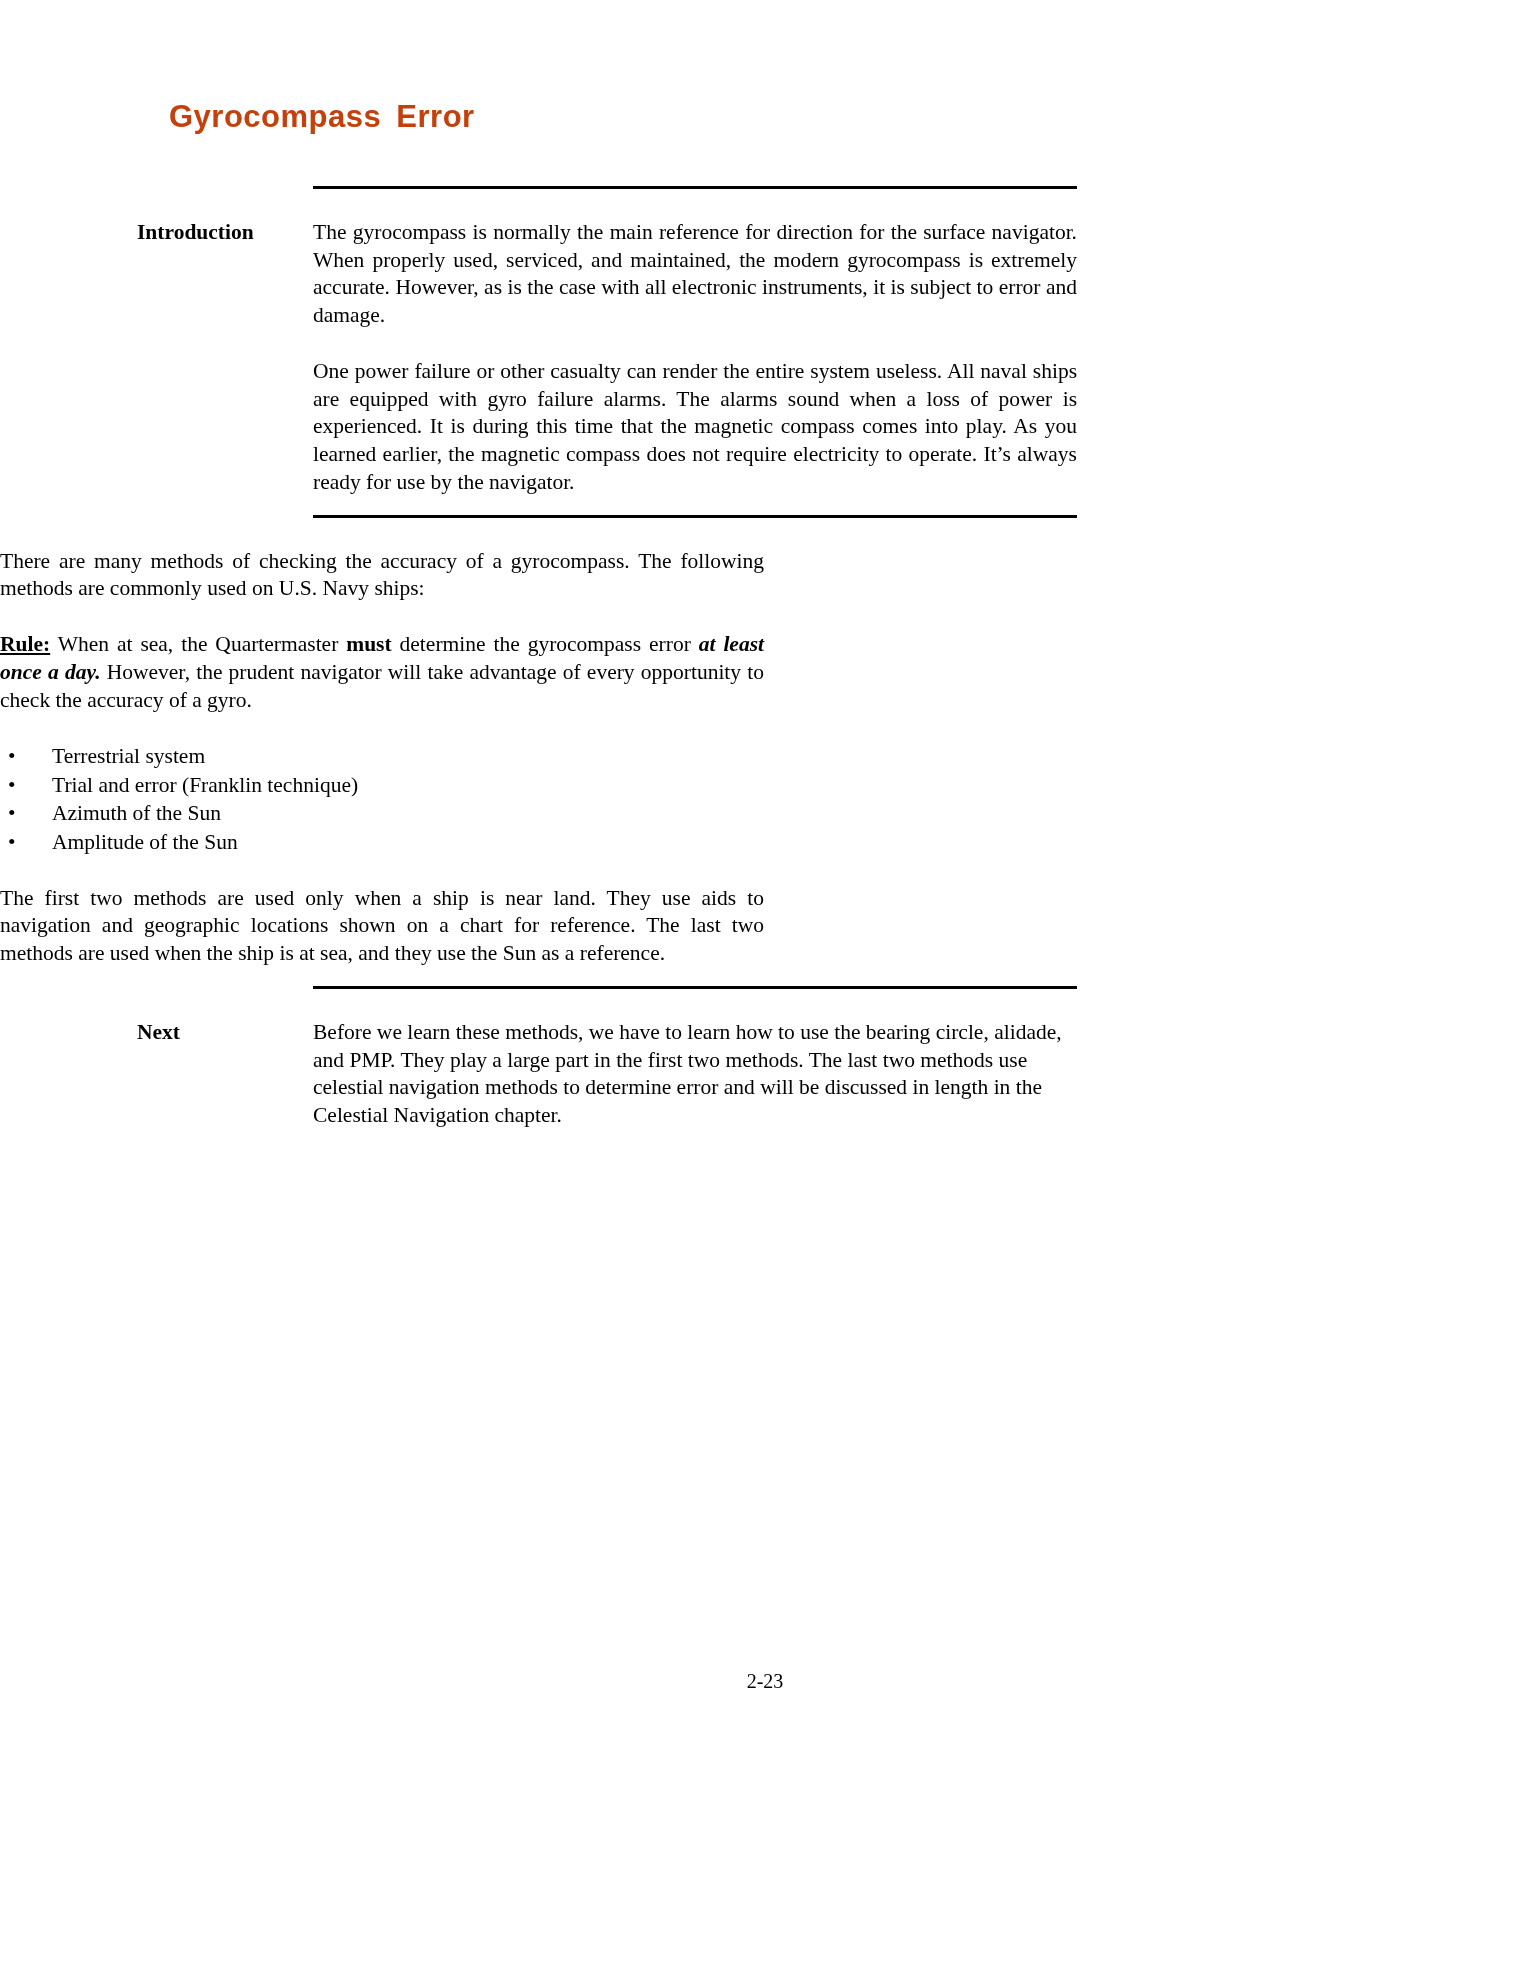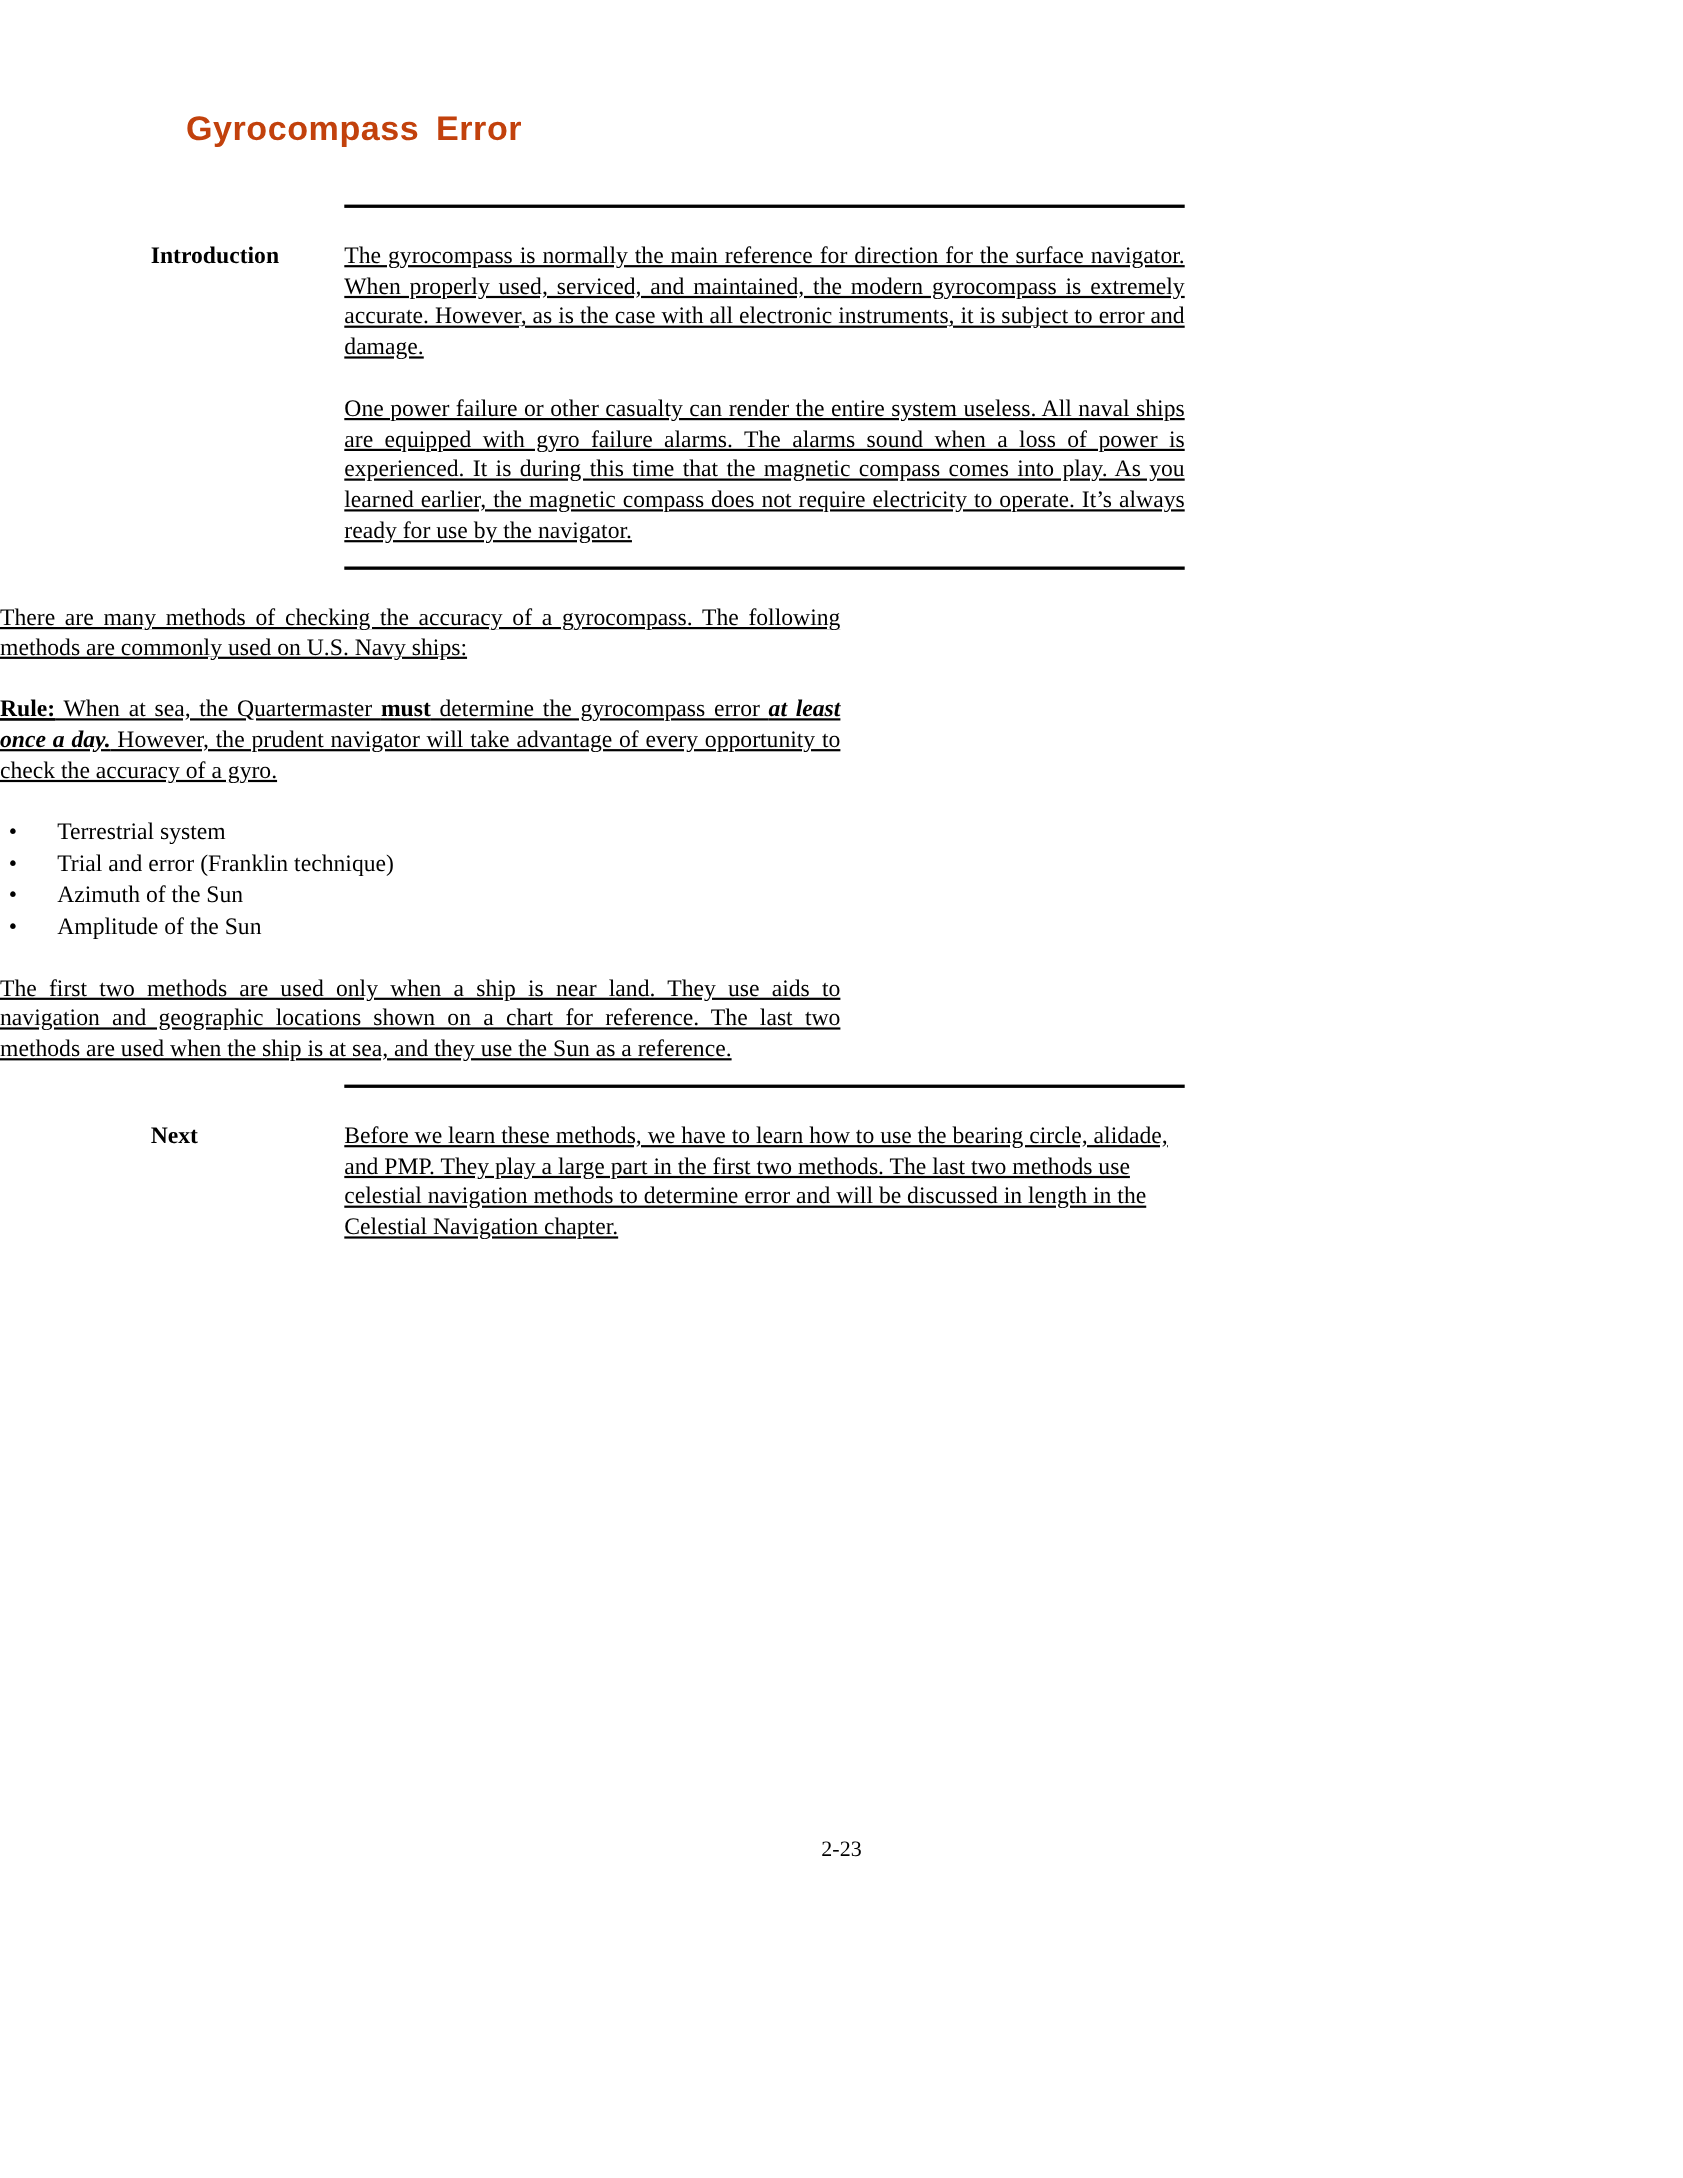--- a/index.html
+++ b/index.html
@@ -88,21 +88,20 @@
     line-height: 1.29;
     color: #000000;
   }
 
   .para {
     margin: 0 0 28px 0;
     text-align: justify;
     text-justify: inter-word;
     font-size: 21.5px;
     line-height: 1.29;
-    text-decoration: underline;
   }
   .para:last-child { margin-bottom: 0; }
 
   
   .para.ragged {
     text-align: left;
   }
 
   .b { font-weight: bold; }
   .bi { font-weight: bold; font-style: italic; }

